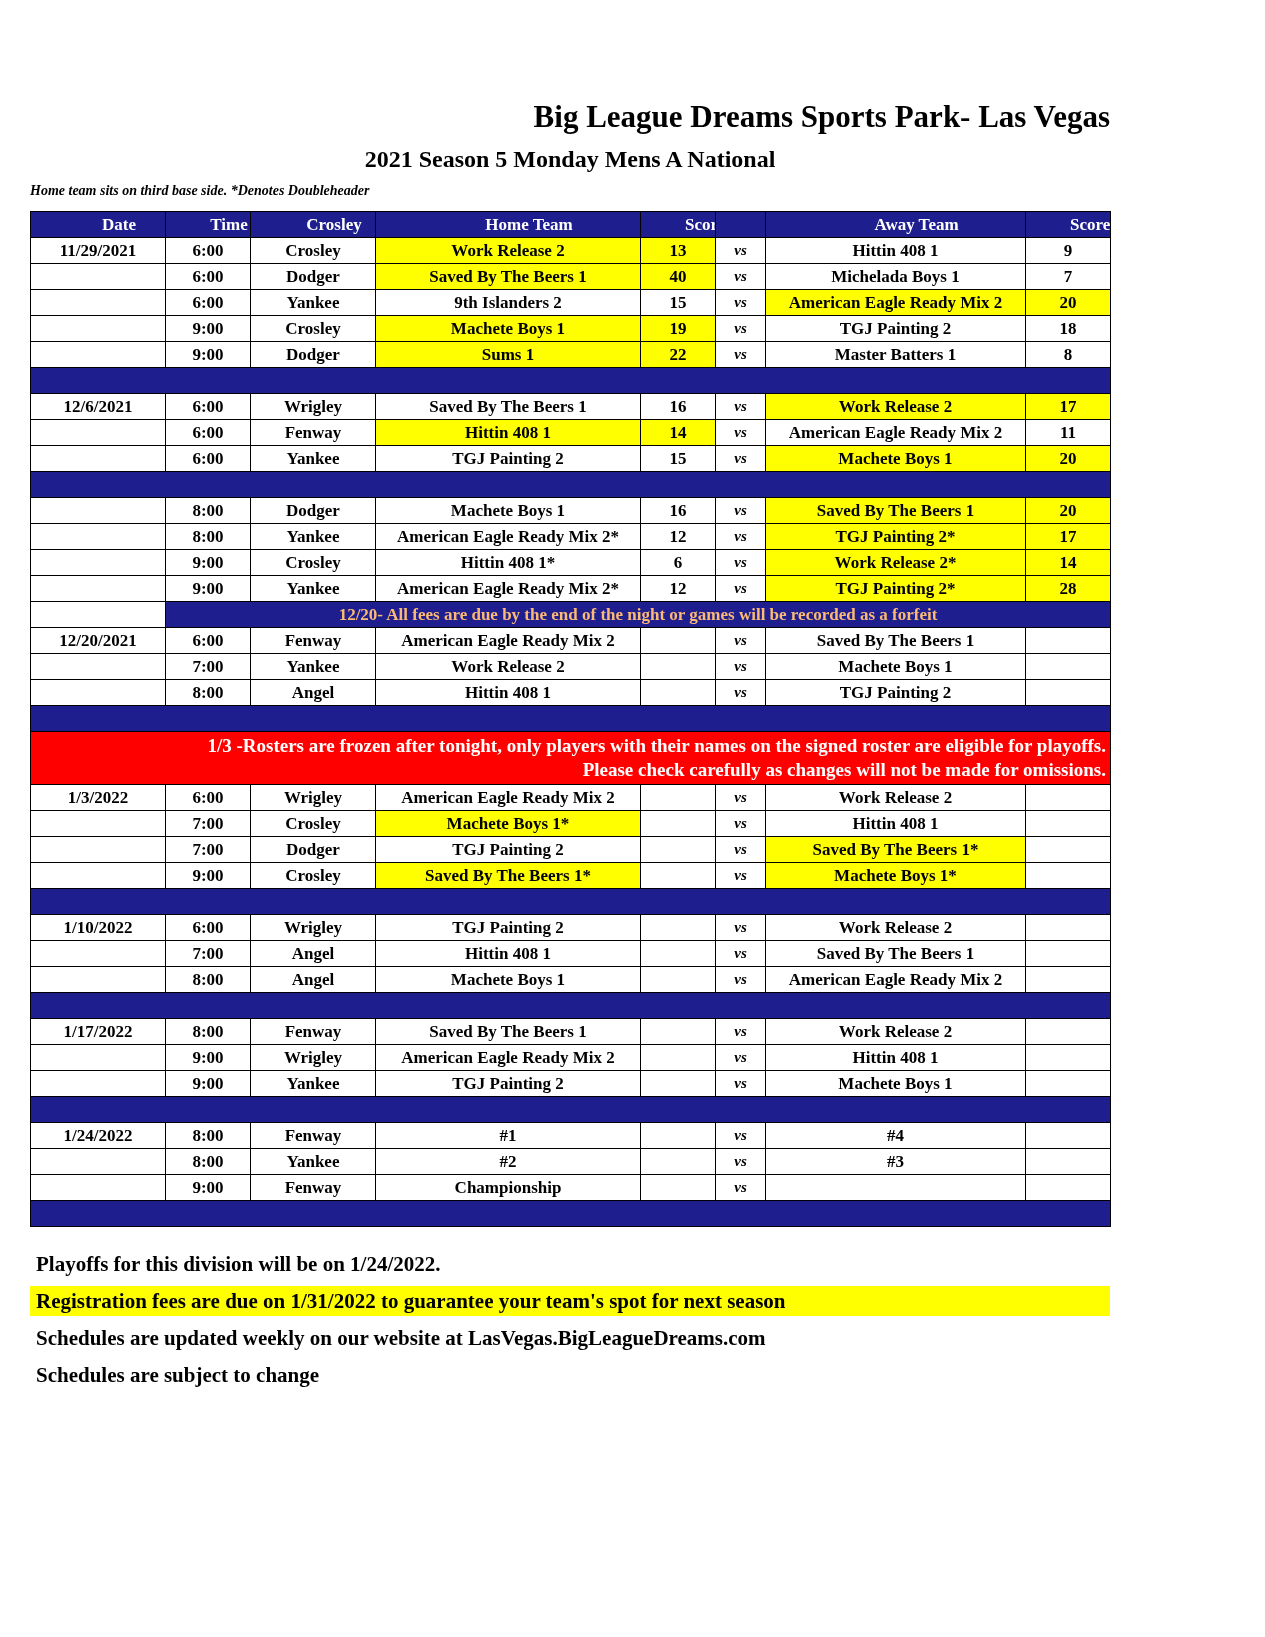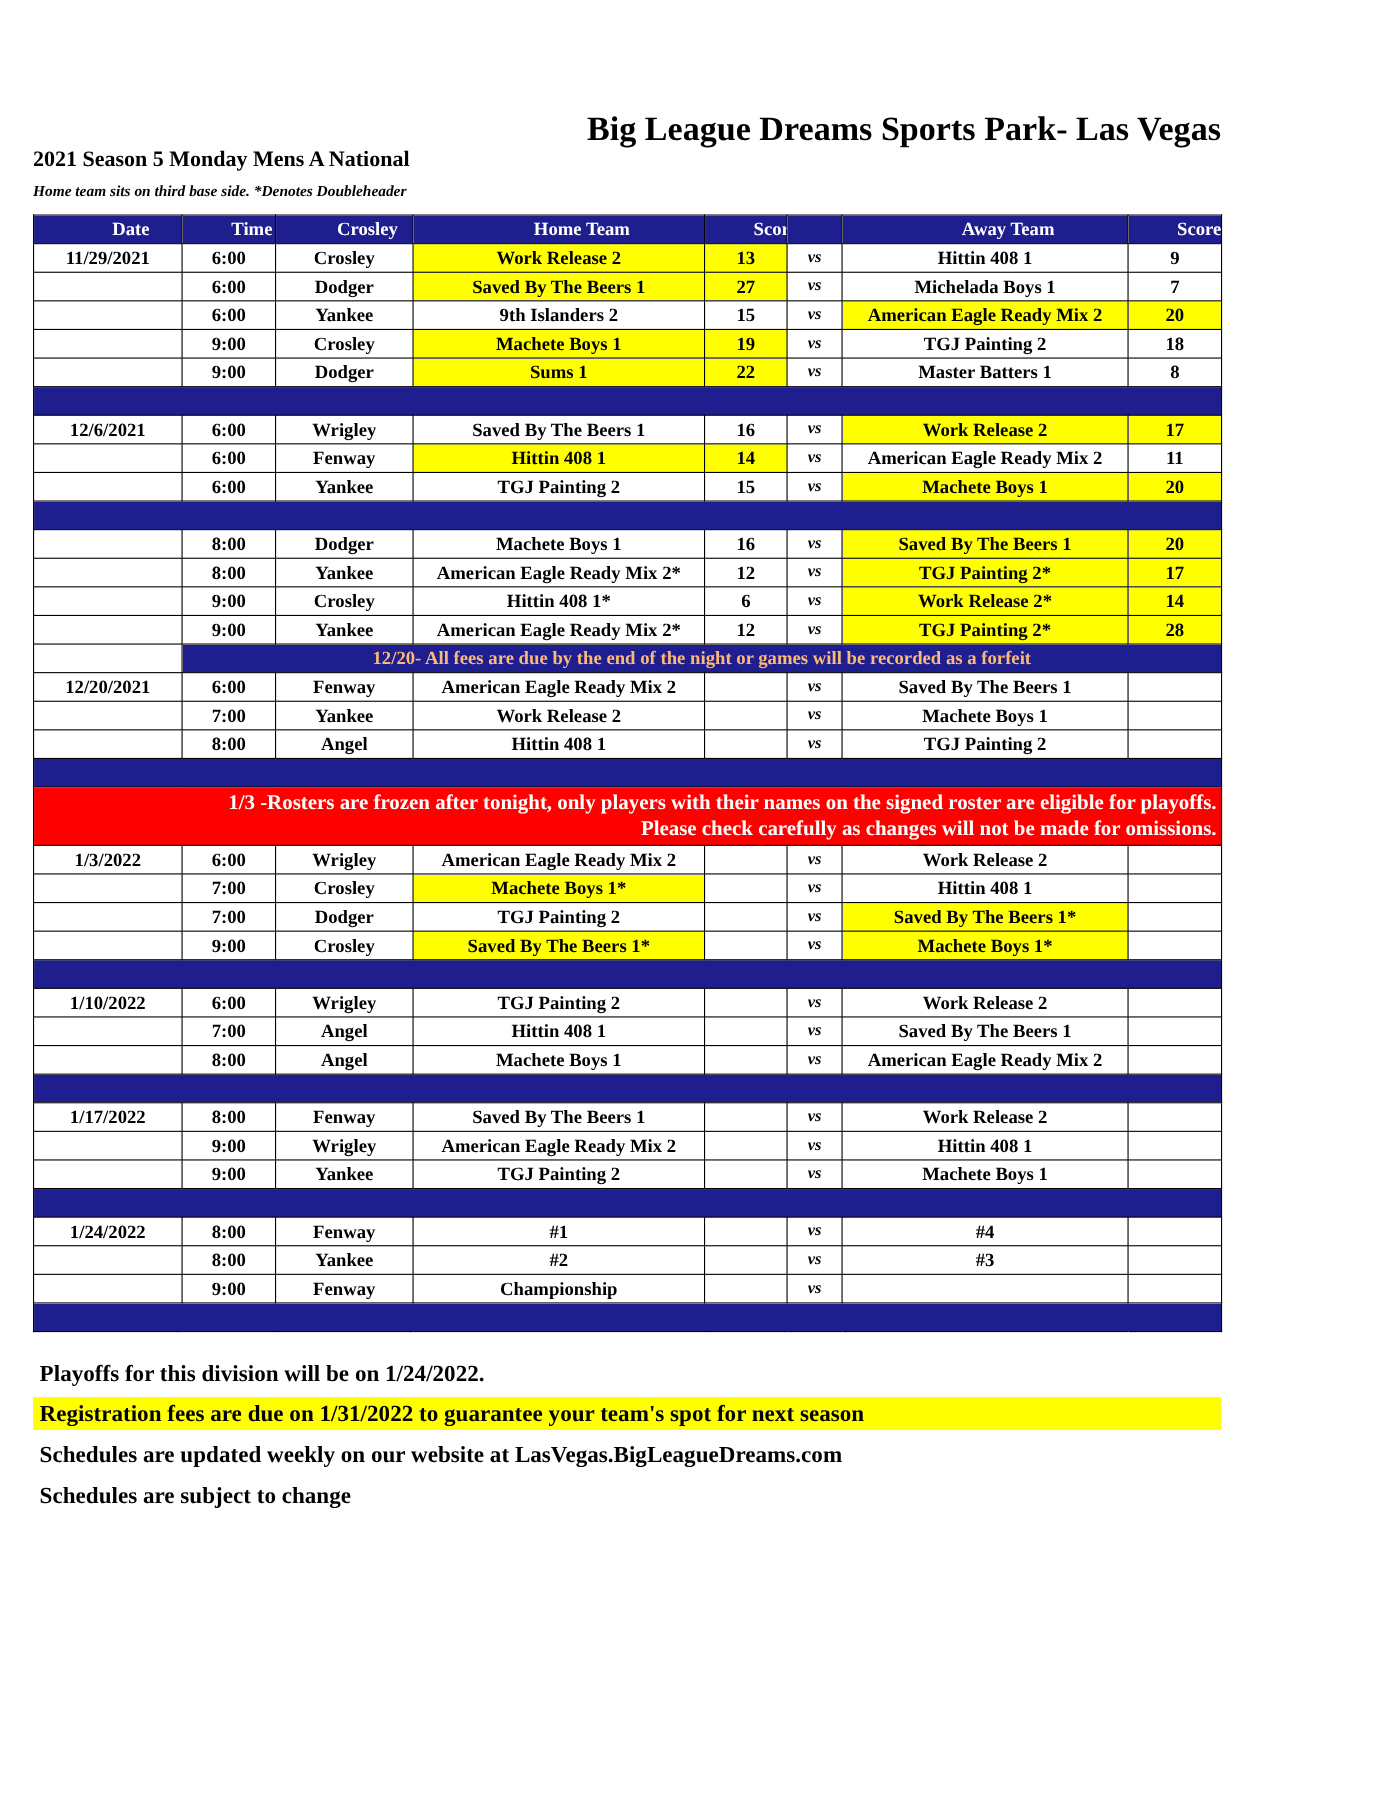--- a/index.html
+++ b/index.html
@@ -5,21 +5,21 @@
   * { margin:0; padding:0; box-sizing:border-box; }
   html,body { background:#ffffff; }
   body {
     width:1265px; height:1637px;
     font-family:"Liberation Serif", serif;
     font-weight:bold; color:#000;
     position:relative;
   }
   .page { width:1080px; margin-left:30px; padding-top:100px; }
   .title    { text-align:right; font-size:31px; line-height:1.1; }
-  .subtitle { text-align:left; font-size:20px; }
+  .subtitle { text-align:center; font-size:24px; margin-top:12px; }
   .note     { text-align:left; font-size:14px; font-style:italic; margin-top:10px; margin-bottom:12px; }
 
   table { width:1080px; border-collapse:collapse; table-layout:fixed; }
   col.c-date   { width:135px; }
   col.c-time   { width:85px;  }
   col.c-rep    { width:125px; }
   col.c-home   { width:265px; }
   col.c-hsc    { width:75px;  }
   col.c-vs     { width:50px;  }
   col.c-away   { width:260px; }
@@ -86,21 +86,21 @@
           <td class="hl">13</td>
           <td class="vs">vs</td>
           <td>Hittin 408 1</td>
           <td>9</td>
         </tr>
         <tr>
           <td></td>
           <td>6:00</td>
           <td>Dodger</td>
           <td class="hl">Saved By The Beers 1</td>
-          <td class="hl">27</td>
+          <td class="hl">40</td>
           <td class="vs">vs</td>
           <td>Michelada Boys 1</td>
           <td>7</td>
         </tr>
         <tr>
           <td></td>
           <td>6:00</td>
           <td>Yankee</td>
           <td>9th Islanders 2</td>
           <td>15</td>

